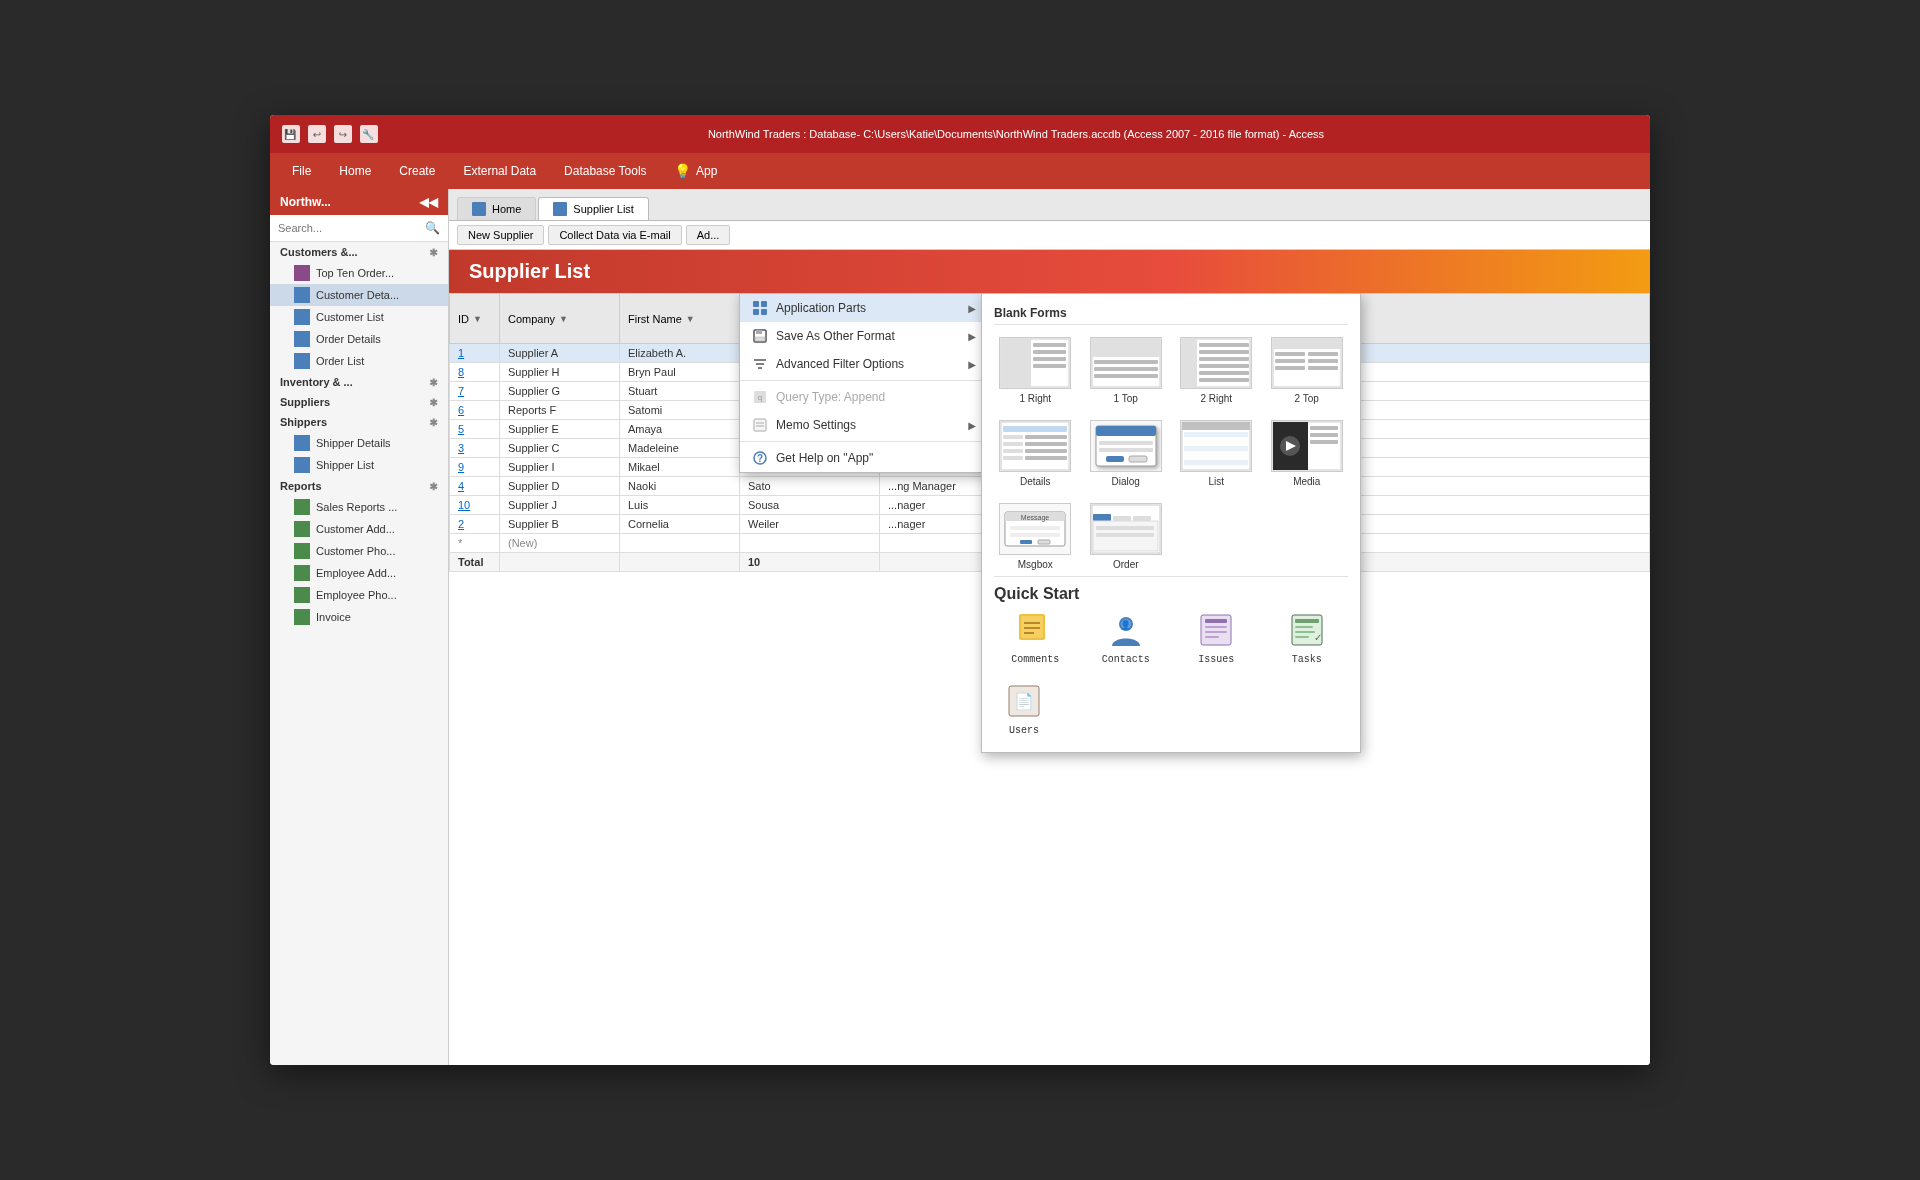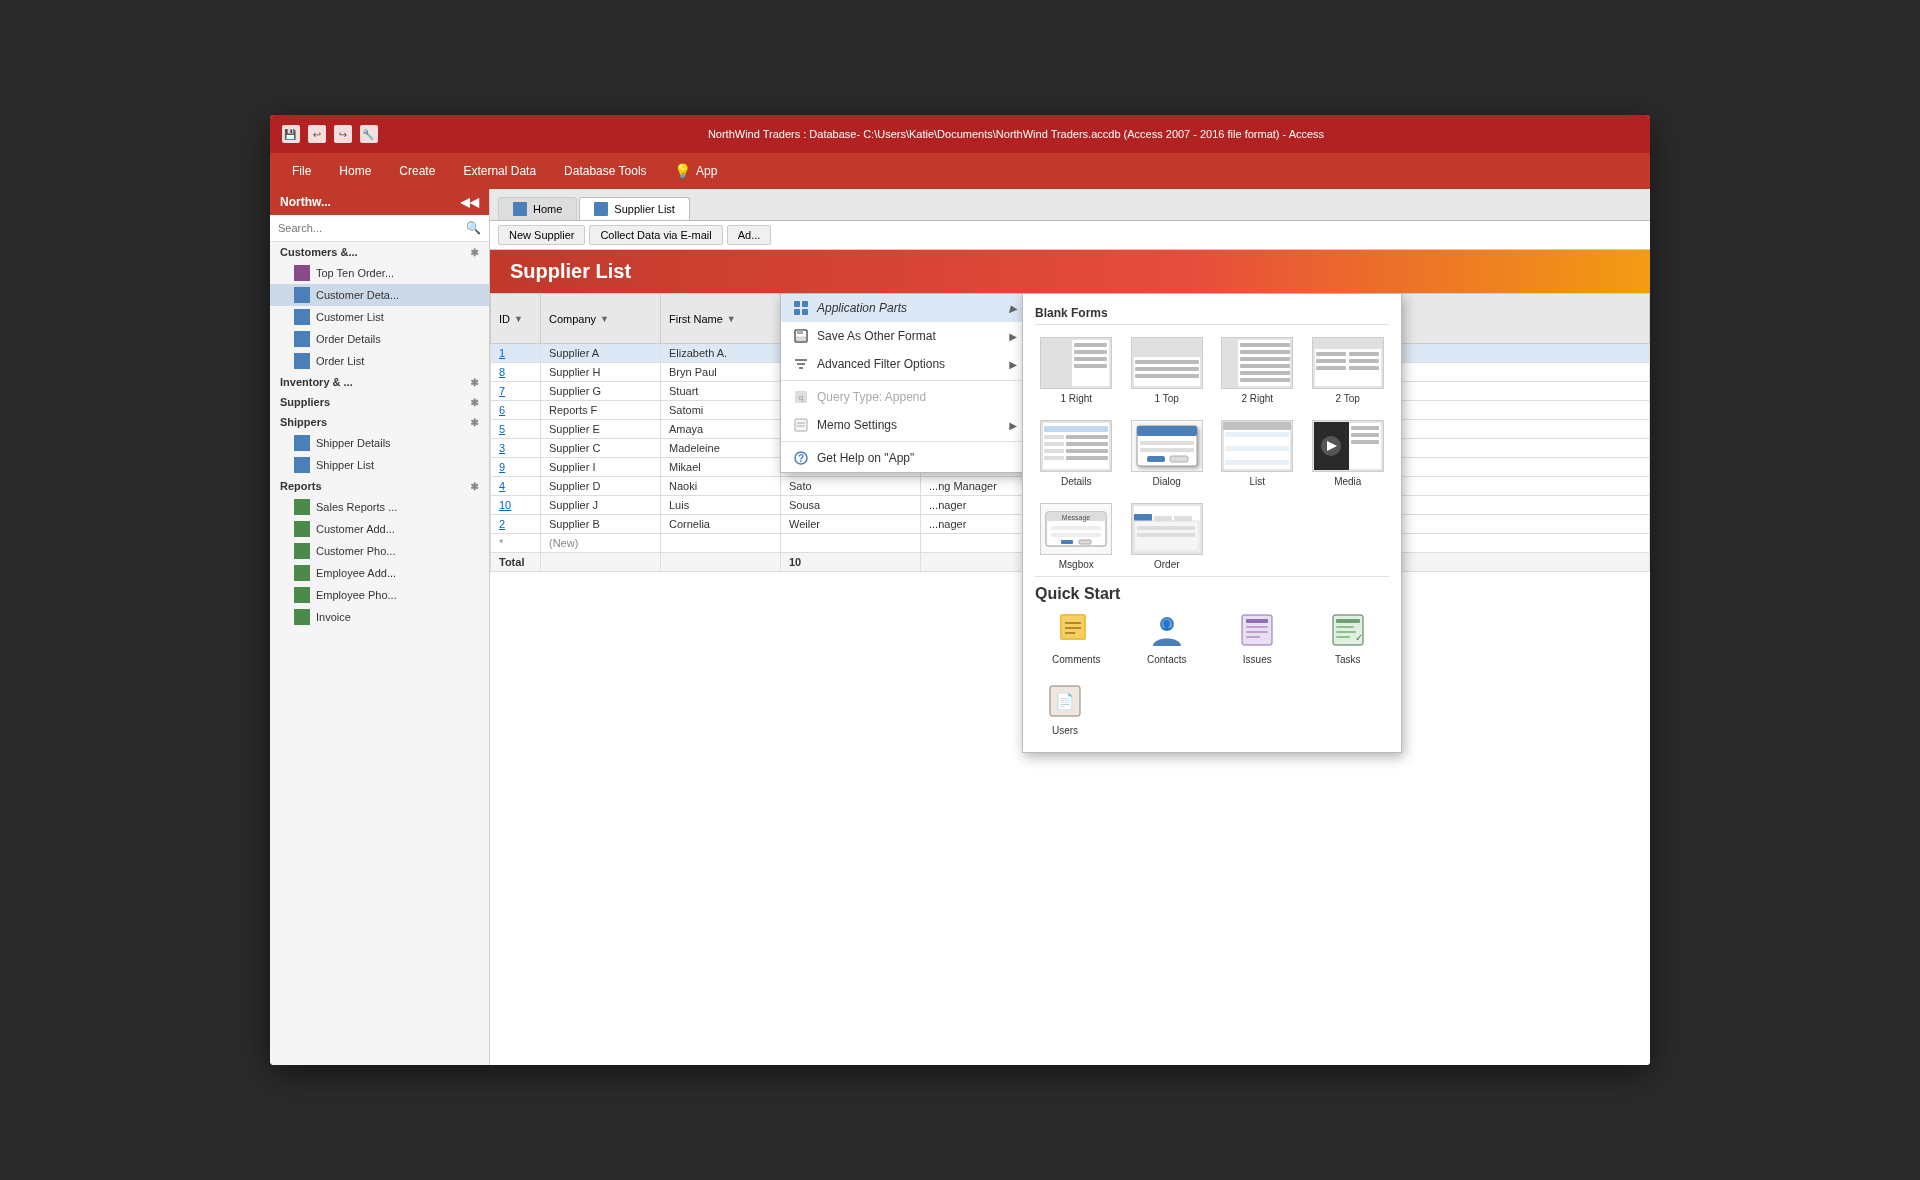--- a/index.html
+++ b/index.html
@@ -91,21 +91,21 @@
 
     
     .content-area {
       display: flex;
       flex: 1;
       overflow: hidden;
     }
 
     
     .sidebar {
-      width: 220px;
+      width: 179px;
       background: #f5f5f5;
       border-right: 1px solid #ccc;
       display: flex;
       flex-direction: column;
       flex-shrink: 0;
       overflow-y: auto;
     }
     .sidebar-header {
       background: #c0392b;
       color: white;
@@ -290,21 +290,21 @@
     }
     .dropdown-item {
       padding: 6px 12px;
       display: flex;
       align-items: center;
       gap: 8px;
       cursor: pointer;
       color: #333;
       position: relative;
     }
-    .dropdown-item.active { background: #dce8f5; font-style: italic; }
+    .dropdown-item.active { background: #dce8f5; }
     .dropdown-item.disabled { color: #aaa; }
     .dropdown-icon {
       width: 16px;
       height: 16px;
       flex-shrink: 0;
       display: flex;
       align-items: center;
       justify-content: center;
     }
     .dropdown-arrow { margin-left: auto; font-size: 10px; color: #666; }
@@ -392,20 +392,21 @@
       height: 40px;
       display: flex;
       align-items: center;
       justify-content: center;
       font-size: 26px;
     }
     .qs-label {
       font-size: 10px;
       color: #333;
       text-align: center;
+      font-family: Liberation Mono, monospace;
     }
 
   </style>
 </head>
 <body>
 
 <div class="window">
 
   <div class="title-bar">
     <div class="title-bar-icons">

